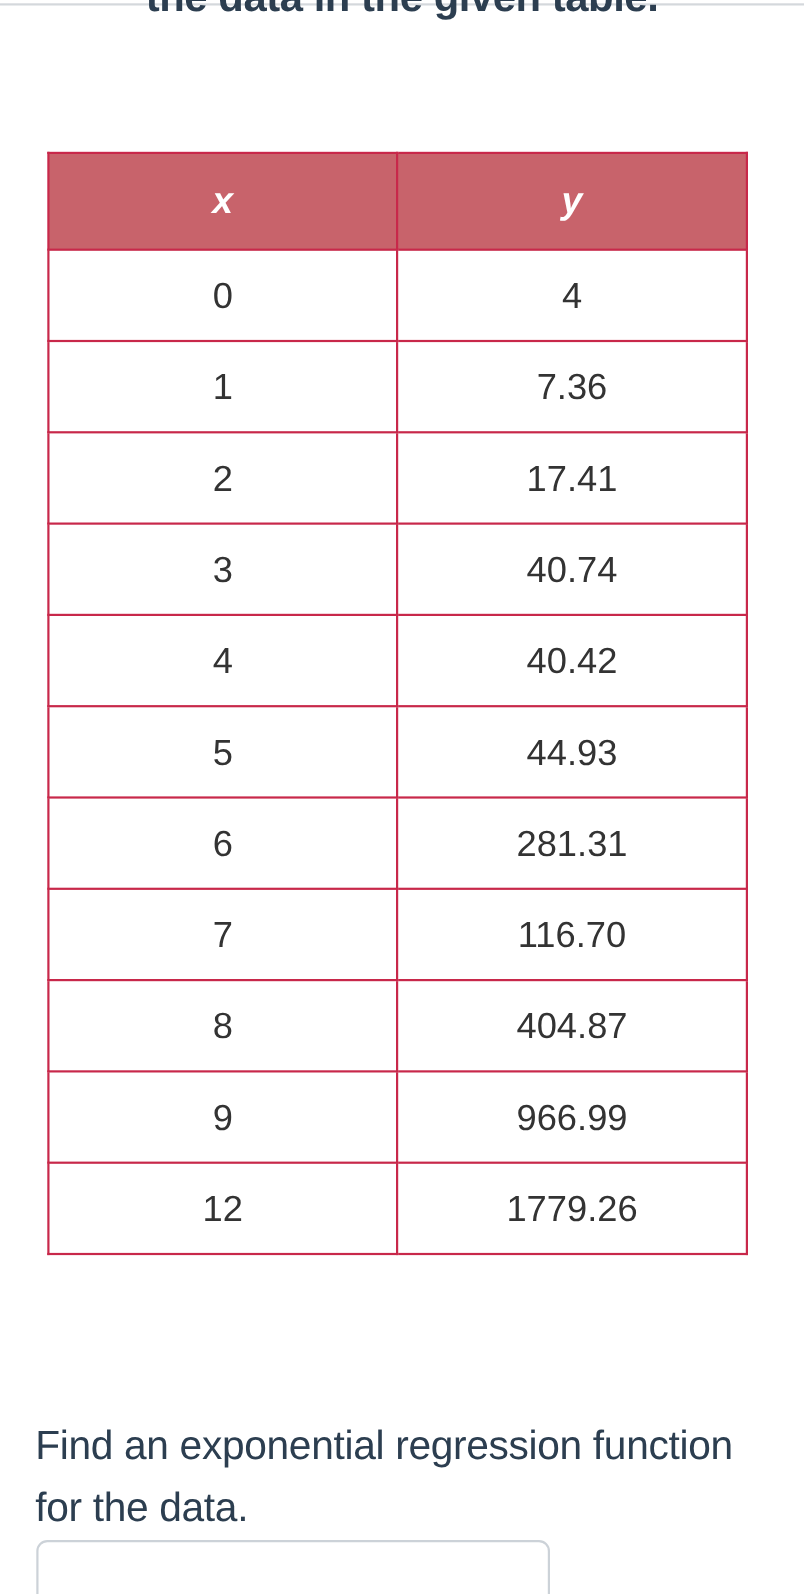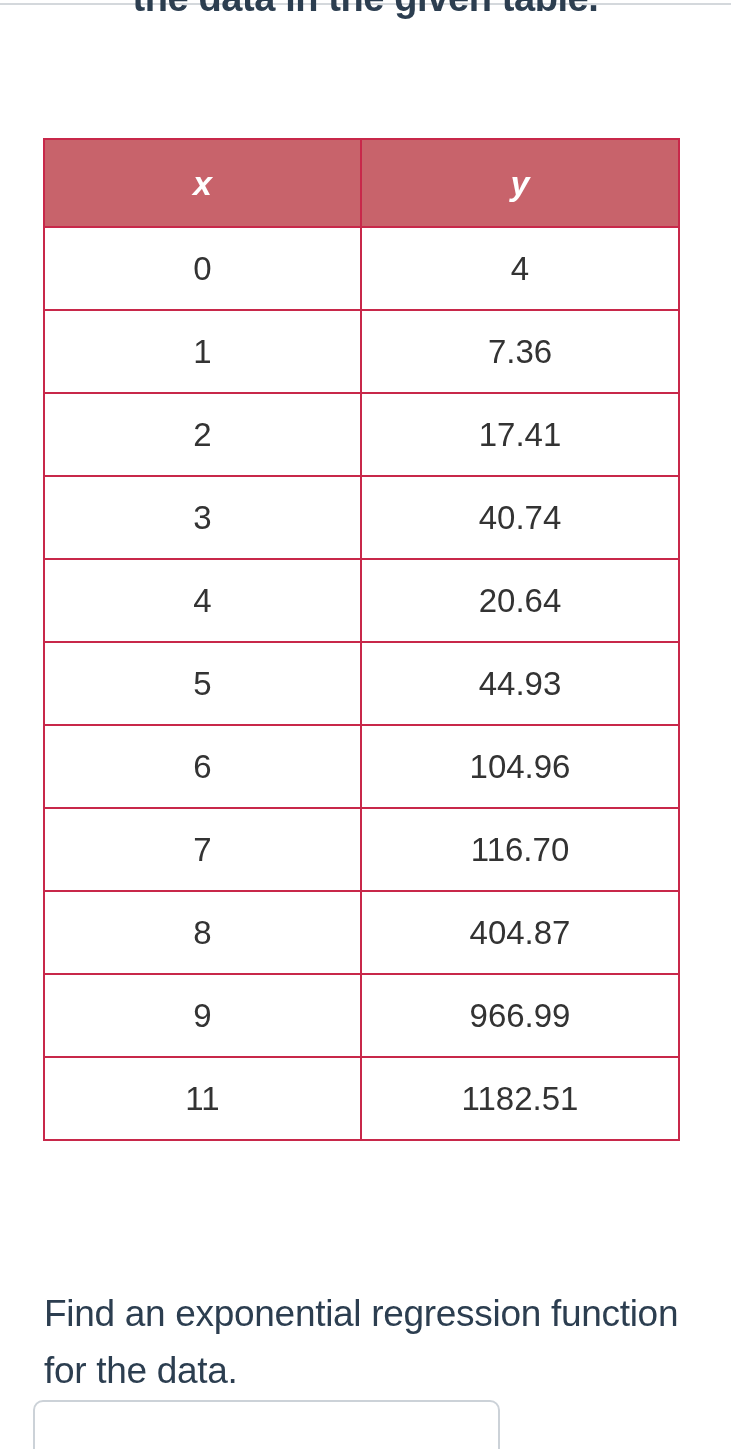--- a/index.html
+++ b/index.html
@@ -81,21 +81,20 @@
   
   #question-text {
     position: absolute;
     left: 32px;
     top: 1285px;
     width: 660px;
     font-size: 37px;
     line-height: 57px;
     color: #2c3e50;
     letter-spacing: -0.3px;
-    margin-left: 12px;
   }
 
   
   #answer-input {
     position: absolute;
     left: 33px;
     top: 1400px;
     width: 467px;
     height: 90px;
     box-sizing: border-box;
@@ -145,44 +144,44 @@
     <tr>
       <td>2</td>
       <td>17.41</td>
     </tr>
     <tr>
       <td>3</td>
       <td>40.74</td>
     </tr>
     <tr>
       <td>4</td>
-      <td>20.64</td>
+      <td>40.42</td>
     </tr>
     <tr>
       <td>5</td>
       <td>44.93</td>
     </tr>
     <tr>
       <td>6</td>
-      <td>104.96</td>
+      <td>281.31</td>
     </tr>
     <tr>
       <td>7</td>
       <td>116.70</td>
     </tr>
     <tr>
       <td>8</td>
       <td>404.87</td>
     </tr>
     <tr>
       <td>9</td>
       <td>966.99</td>
     </tr>
     <tr>
-      <td>11</td>
-      <td>1182.51</td>
+      <td>12</td>
+      <td>1779.26</td>
     </tr>
   </tbody>
 </table>
 
 <div id="question-text">Find an exponential regression function for the data.</div>
 
 <input id="answer-input" type="text" placeholder="type your answer..." style="">
 
 </body></html>

